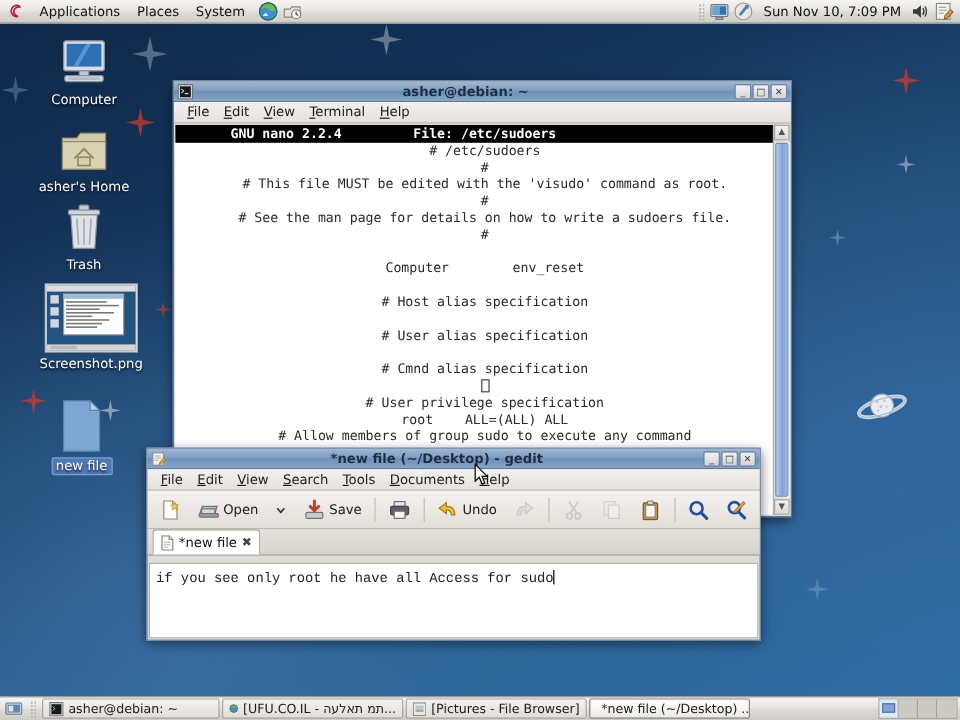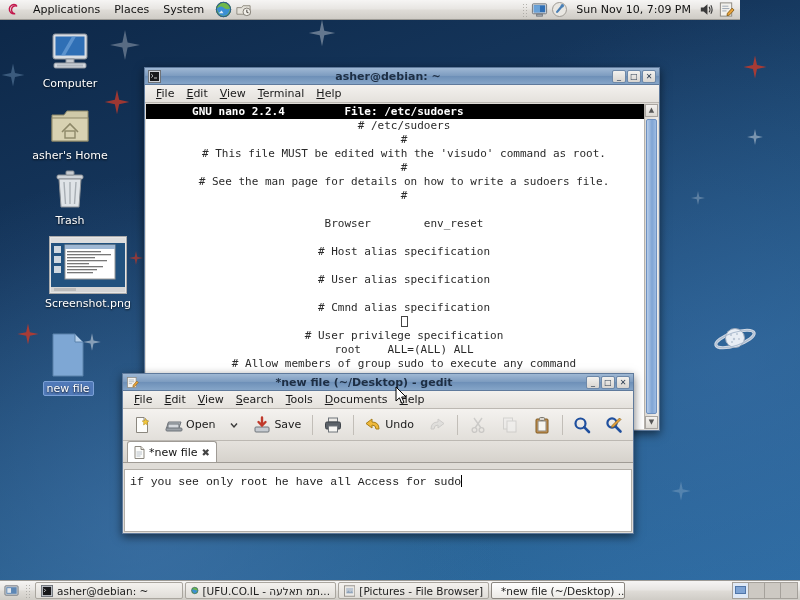--- a/index.html
+++ b/index.html
@@ -19,21 +19,21 @@
       radial-gradient(circle at 92% 62%, rgba(60,110,170,0.45) 0%, rgba(60,110,170,0) 45%),
       linear-gradient(160deg, #0d2747 0%, #15365c 30%, #27608f 70%, #2d6ea5 100%);
   }
   .star { position:absolute; pointer-events:none; }
   .star svg { display:block; }
 
   .planet { position:absolute; left:713px; top:324px; width:44px; height:30px; }
 
   
   #top-panel {
-    position:absolute; left:0; top:0; width:740px; height:20px;
+    position:absolute; left:0; top:0; width:800px; height:20px;
     background: linear-gradient(to bottom,#f6f5f4 0%,#e8e6e3 45%,#dedbd6 55%,#cfccc6 100%);
     border-bottom:1px solid #9c9a95;
     display:flex; align-items:center;
     font-size:11px; color:#111;
   }
   .menu-item { padding:0 7px; height:20px; line-height:20px; cursor:default; white-space:nowrap; }
   #panel-right { margin-left:auto; display:flex; align-items:center; height:20px; padding-right:3px; }
   .clock { padding:0 6px; font-size:11px; white-space:nowrap; color:#111; }
   .pnl-icon { width:18px; height:18px; margin:0 1px; display:inline-block; position:relative; }
   .grip { width:5px; height:14px; margin:0 3px;
@@ -228,21 +228,21 @@
       <svg width="44" height="40" viewBox="0 0 44 40">
         <path d="M4 9 L16 9 L19 5 L40 5 L40 35 L4 35 Z" fill="#cfc9a8" stroke="#8d8868" stroke-width="1"></path>
         <rect x="4" y="12" width="36" height="23" fill="#d8d2b2" stroke="#8d8868"></rect>
         <path d="M14 26 L22 18 L30 26" fill="none" stroke="#8d8868" stroke-width="1.6"></path>
         <rect x="17" y="25" width="10" height="7" fill="none" stroke="#8d8868" stroke-width="1.4"></rect>
       </svg>
     </div>
     <div class="lbl">asher's Home</div>
   </div>
 
-  <div class="dicon" style="left:40px;top:238px;width:96px;">
+  <div class="dicon" style="left:28px;top:238px;width:96px;">
     <div class="glyph" style="height:56px;">
       <svg width="78" height="58" viewBox="0 0 78 58">
         <rect x="0.5" y="0.5" width="77" height="57" fill="#e6e6e6" stroke="#aaa"></rect>
         <rect x="2" y="2" width="74" height="54" fill="#22527f"></rect>
         <rect x="2" y="2" width="74" height="5" fill="#ddd"></rect>
         <rect x="5" y="10" width="7" height="7" fill="#cfd8e0"></rect>
         <rect x="5" y="20" width="7" height="7" fill="#cfd8e0"></rect>
         <rect x="5" y="30" width="7" height="7" fill="#cfd8e0"></rect>
         <rect x="16" y="9" width="50" height="34" fill="#ffffff" stroke="#999"></rect>
         <rect x="16" y="9" width="50" height="4" fill="#9fb8d4"></rect>
@@ -368,21 +368,21 @@
     <div id="term-body">
       <div id="nano-head"> GNU nano 2.2.4         File: /etc/sudoers                        </div>
       <div id="nano-lines">
           <div class="tline"># /etc/sudoers</div>
           <div class="tline">#</div>
           <div class="tline"># This file MUST be edited with the 'visudo' command as root.</div>
           <div class="tline">#</div>
           <div class="tline"># See the man page for details on how to write a sudoers file.</div>
           <div class="tline">#</div>
           <div class="tline"></div>
-          <div class="tline">Browser        env_reset</div>
+          <div class="tline">Computer        env_reset</div>
           <div class="tline"></div>
           <div class="tline"># Host alias specification</div>
           <div class="tline"></div>
           <div class="tline"># User alias specification</div>
           <div class="tline"></div>
           <div class="tline"># Cmnd alias specification</div>
           <div class="tline"><span class="nano-cursor"></span></div>
           <div class="tline"># User privilege specification</div>
           <div class="tline">root    ALL=(ALL) ALL</div>
           <div class="tline"># Allow members of group sudo to execute any command</div>

